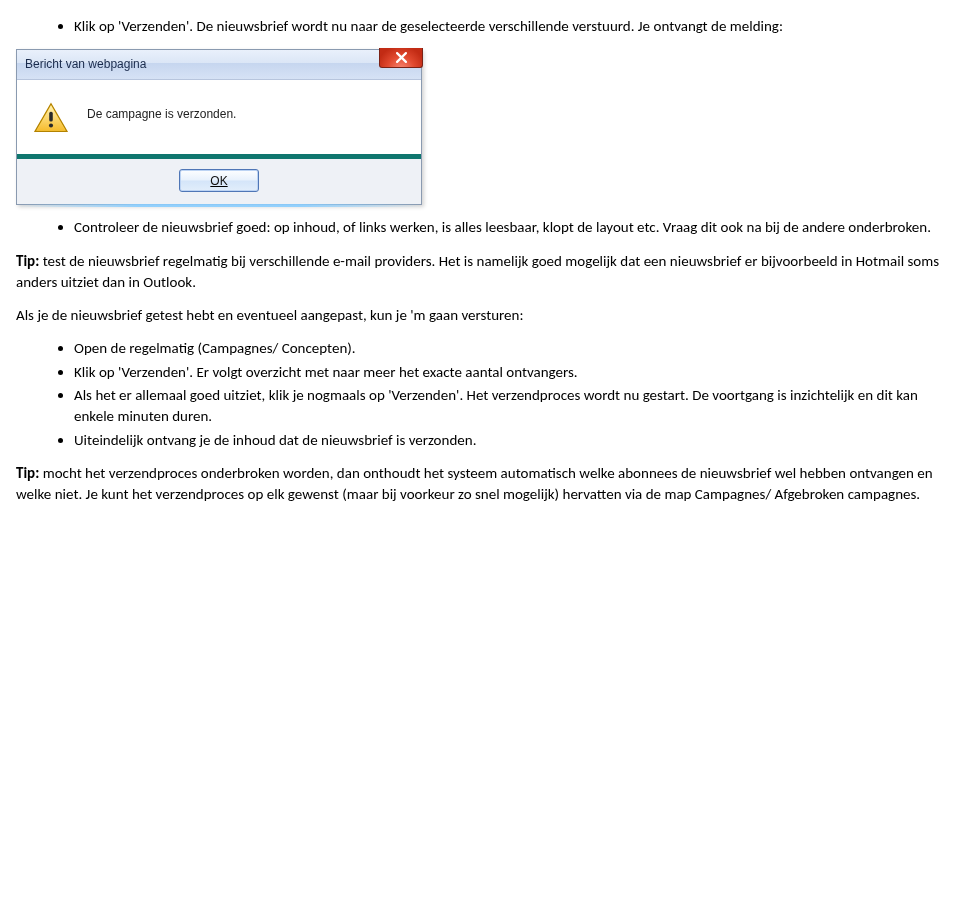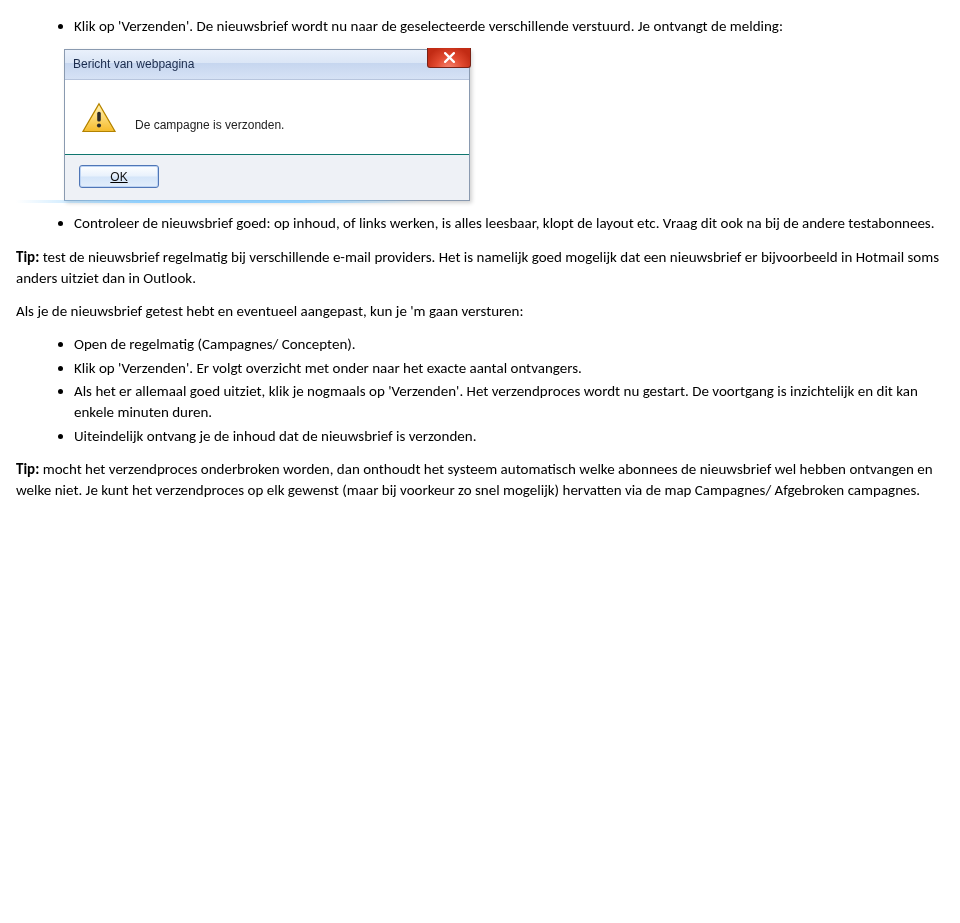--- a/index.html
+++ b/index.html
@@ -17,21 +17,20 @@
     .para { margin: 6px 0 12px 0; }
     .tip-label { font-weight: bold; }
 
     
     .dialog-wrap { margin: 8px 0 10px 0; }
     .dialog {
       width: 406px;
       border: 1px solid #8a9ab0;
       background: #e9eef7;
       box-shadow: 2px 2px 4px rgba(0,0,0,0.18);
-      margin-left: 48px;
     }
     .titlebar {
       position: relative;
       height: 30px;
       display: flex;
       align-items: center;
       padding-left: 8px;
       background: linear-gradient(#e9f0fb 0%, #dbe6f6 45%, #c6d6ef 46%, #d6e2f5 100%);
       border-bottom: 1px solid #b7c5dd;
       font-family: "Segoe UI", Tahoma, sans-serif;
@@ -46,31 +45,31 @@
       border: 1px solid #7a2216;
       border-top: none;
       border-radius: 0 0 3px 3px;
       display: flex; align-items: center; justify-content: center;
     }
     .close-btn svg { width: 11px; height: 11px; }
     .dialog-body {
       background: #fff;
       padding: 22px 16px 20px 16px;
       display: flex;
-      align-items: flex-end;
+      align-items: flex-start;
       gap: 18px;
     }
     .warn-icon { width: 36px; height: 32px; flex: 0 0 36px; }
     .dlg-text { font-family: "Segoe UI", Tahoma, sans-serif; font-size: 12px; color: #222; padding-top: 4px; }
     .dialog-footer {
       background: #eef1f6;
-      border-top: 1px solid #0f766e;
+      border-top: 5px solid #0f766e;
       padding: 10px 14px 12px 14px;
       display: flex;
-      justify-content: flex-start;
+      justify-content: center;
       text-decoration: underline;
     }
     .ok-btn {
       min-width: 80px;
       height: 23px;
       font-family: "Segoe UI", Tahoma, sans-serif;
       font-size: 12px;
       color: #111;
       border: 1px solid #4f76b6;
       border-radius: 3px;
@@ -118,31 +117,31 @@
       <div class="dlg-text">De campagne is verzonden.</div>
     </div>
     <div class="dialog-footer">
       <button class="ok-btn">OK</button>
     </div>
   </div>
   <div class="dlg-bottom-glow"></div>
 </div>
 
 <ul class="bullets">
-  <li>Controleer de nieuwsbrief goed: op inhoud, of links werken, is alles leesbaar, klopt de layout etc. Vraag dit ook na bij de andere testabonnees.</li>
+  <li>Controleer de nieuwsbrief goed: op inhoud, of links werken, is alles leesbaar, klopt de layout etc. Vraag dit ook na bij de andere onderbroken.</li>
 </ul>
 
 <p class="para">
   <span class="tip-label">Tip:</span><span> test de nieuwsbrief regelmatig bij verschillende e-mail providers. Het is namelijk goed mogelijk dat een nieuwsbrief er bijvoorbeeld in Hotmail soms anders uitziet dan in Outlook.</span>
 </p>
 
 <p class="para">Als je de nieuwsbrief getest hebt en eventueel aangepast, kun je 'm gaan versturen:</p>
 
 <ul class="bullets">
   <li>Open de regelmatig (Campagnes/ Concepten).</li>
-  <li>Klik op 'Verzenden'. Er volgt overzicht met onder naar het exacte aantal ontvangers.</li>
+  <li>Klik op 'Verzenden'. Er volgt overzicht met naar meer het exacte aantal ontvangers.</li>
   <li>Als het er allemaal goed uitziet, klik je nogmaals op 'Verzenden'. Het verzendproces wordt nu gestart. De voortgang is inzichtelijk en dit kan enkele minuten duren.</li>
   <li>Uiteindelijk ontvang je de inhoud dat de nieuwsbrief is verzonden.</li>
 </ul>
 
 <p class="para">
   <span class="tip-label">Tip:</span><span> mocht het verzendproces onderbroken worden, dan onthoudt het systeem automatisch welke abonnees de nieuwsbrief wel hebben ontvangen en welke niet. Je kunt het verzendproces op elk gewenst (maar bij voorkeur zo snel mogelijk) hervatten via de map Campagnes/ Afgebroken campagnes.</span>
 </p>
 
 </body></html>

